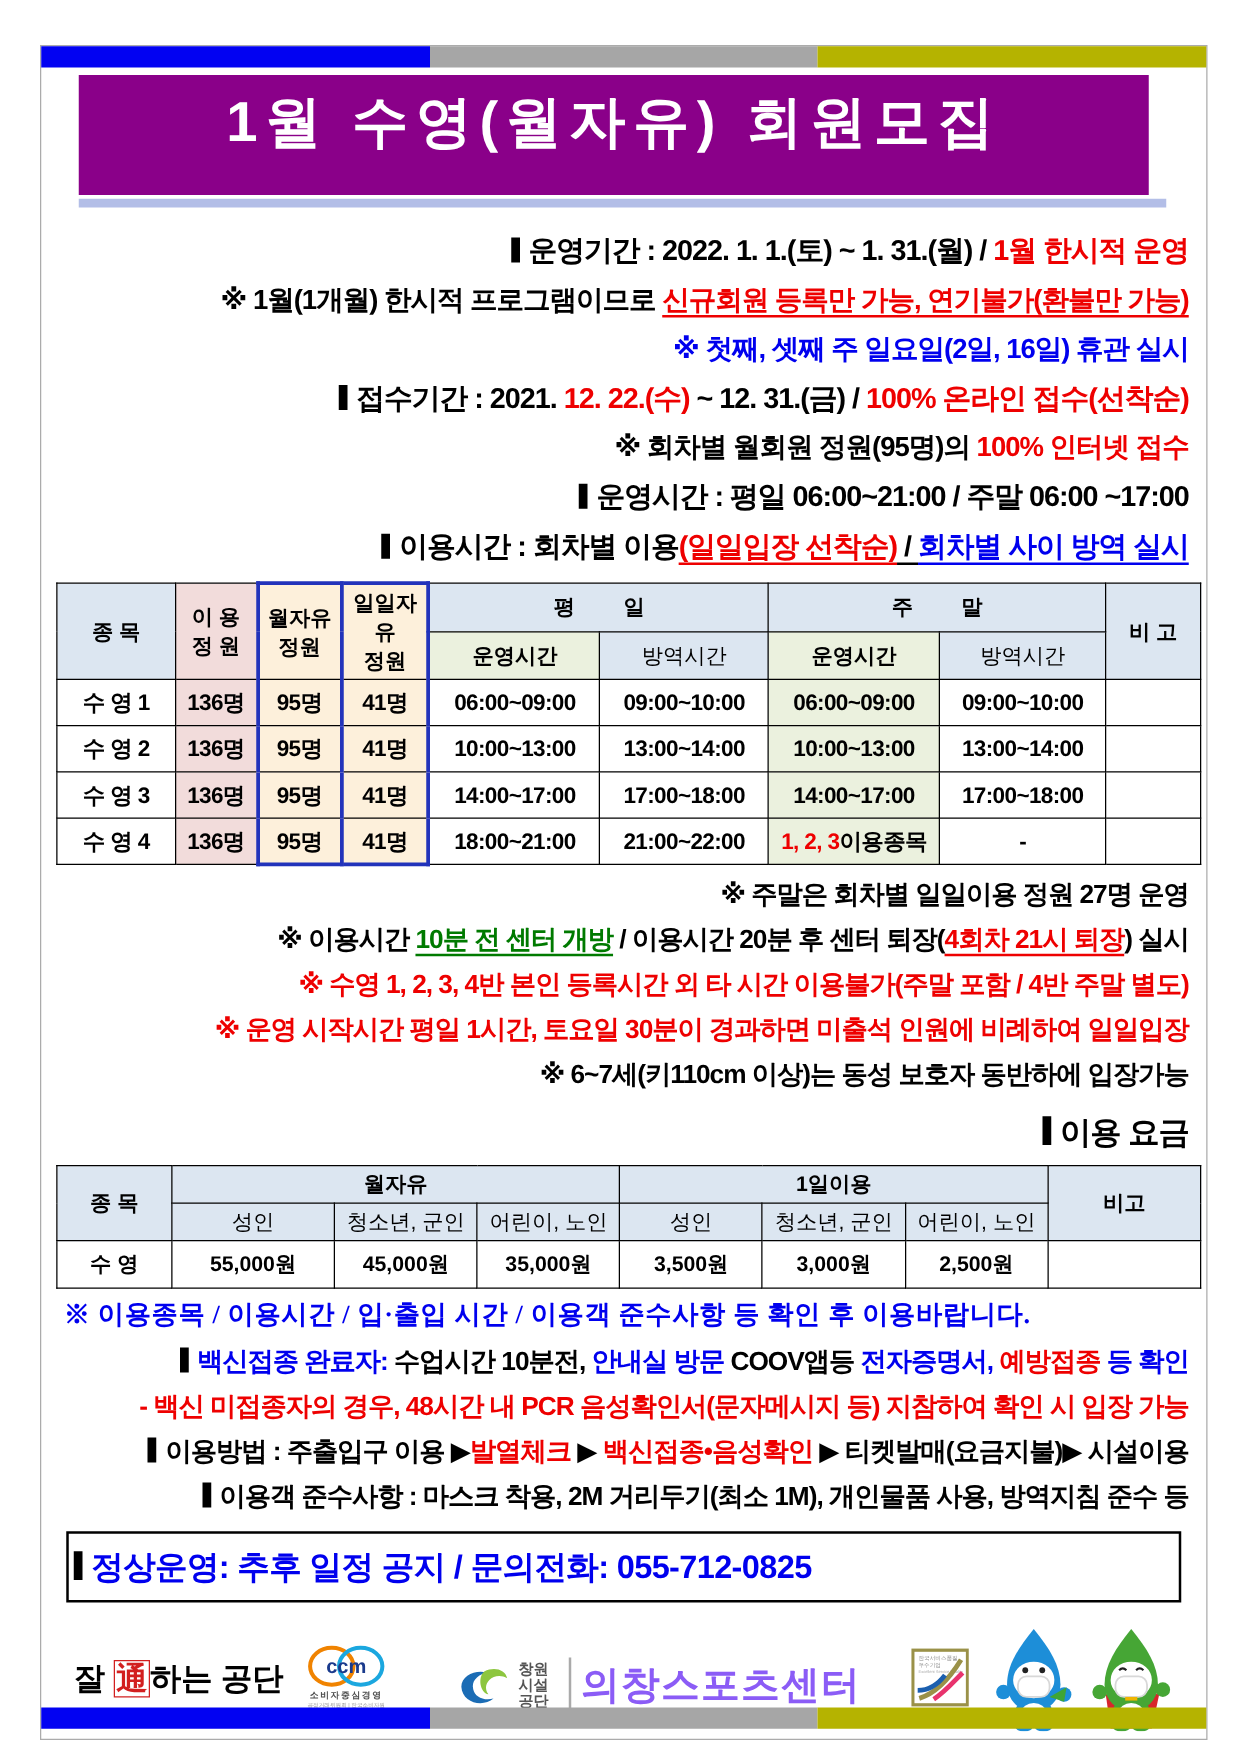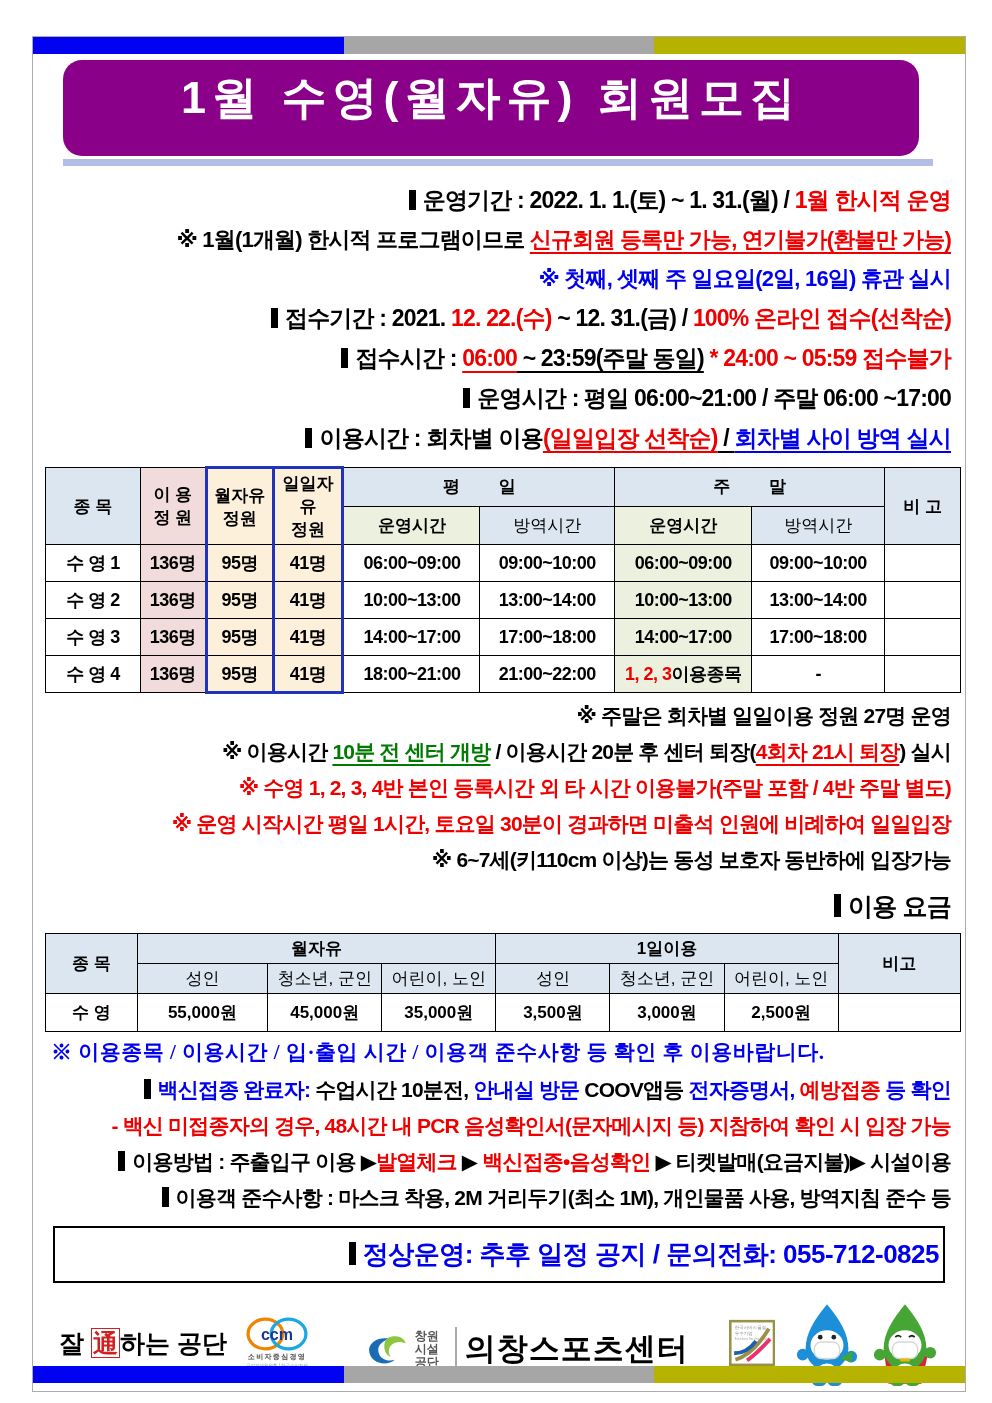--- a/index.html
+++ b/index.html
@@ -10,21 +10,21 @@
 
   .tricolor { display:flex; height:17px; width:100%; }
   .tricolor .seg { flex:1; }
   .seg.blue  { background:var(--bar-blue); }
   .seg.gray  { background:var(--bar-gray); }
   .seg.olive { background:var(--bar-olive); }
   .tricolor.bottom { position:absolute; left:0; right:0; bottom:8px; }
 
   .banner { margin:6px 46px 0 30px; height:96px; background:var(--banner);
             color:#fff; font-size:45px; font-weight:700; text-align:center;
-            line-height:76px; letter-spacing:6px;border-radius:19px; }
+            line-height:76px; letter-spacing:6px; }
   .banner-underline { margin:3px 32px 0 30px; height:7px; background:var(--banner-underline); }
 
   .content { padding:10px 12px 0 12px; }
 
   .line { font-weight:700; font-size:22px; margin:9px 2px; letter-spacing:-0.8px; white-space:nowrap;text-align:right; }
   .line.head { font-size:23px; }
   .line.sub  { padding-left:16px; font-size:22px; }
   .line.note { font-size:21px; margin:8px 2px; }
 
   .hbar { display:inline-block; width:7px; height:20px; background:#000; margin-right:7px; vertical-align:-2px; }
@@ -54,30 +54,30 @@
   .fees-wrap { margin-top:16px; }
   .fees { width:916px; margin:10px auto 6px; font-size:17px; }
   .fees th, .fees td { border:1px solid #000; padding:3px 2px; }
   .fees th { background:var(--th-blue); font-weight:700; height:29px; }
   .fees th.sub2 { font-weight:400; }
   .fees td { height:38px; font-weight:600; }
 
   .serif-note { font-family:"Liberation Serif","DejaVu Serif",serif; font-weight:700; font-size:21px;
                 color:var(--text-blue); margin:6px 2px 10px 6px; letter-spacing:0.5px; }
 
-  .contact-box { margin:14px 8px 0; border:2px solid #000; padding:9px 4px; text-align:right; }
+  .contact-box { margin:14px 8px 0; border:2px solid #000; padding:9px 4px; text-align:left; }
   .contact-box .txt { color:var(--text-blue); font-weight:700; font-size:26px; letter-spacing:-0.5px; }
 
   .logos { display:flex; align-items:center; gap:14px; margin:16px 14px 0; height:88px; }
   .kosaf { font-size:25px; font-weight:700; white-space:nowrap; }
   .kosaf .tong { color:#D21F1F; border:1px solid #D21F1F; padding:0 1px; }
   .cw-group { display:flex; align-items:center; gap:8px; margin-left:34px;margin-top:12px; }
   .cw-text { font-size:12px; font-weight:700; color:#555; line-height:13px; text-align:left; }
   .divider { width:2px; height:44px; background:#AAA; }
-  .center-name { font-size:31px; font-weight:700; color:#000000; letter-spacing:1px; white-space:nowrap; }
+  .center-name { font-size:31px; font-weight:700; color:#8b5cf6; letter-spacing:1px; white-space:nowrap; }
   .mascots { display:flex; gap:10px; margin-left:4px; }
 
   svg text { font-family:"Liberation Sans","DejaVu Sans",sans-serif; }
 </style>
 </head>
 <body>
 
 <div class="page">
 
   <div class="tricolor">
@@ -94,22 +94,22 @@
   <div class="content">
 
     <p class="line head"><span class="hbar"></span><span>운영기간 : 2022. 1. 1.(토) ~ 1. 31.(월) / </span><span class="t-red">1월 한시적 운영</span></p>
 
     <p class="line sub"><span>※ 1월(1개월) 한시적 프로그램이므로 </span><span class="t-red u">신규회원 등록만 가능, 연기불가(환불만 가능)</span></p>
 
     <p class="line sub t-blue"><span>※ 첫째, 셋째 주 일요일(2일, 16일) 휴관 실시</span></p>
 
     <p class="line head"><span class="hbar"></span><span>접수기간 : 2021. </span><span class="t-red">12. 22.(수)</span><span> ~ 12. 31.(금) / </span><span class="t-red">100% 온라인 접수(선착순)</span></p>
 
-    <p class="line head"><span class="hbar"></span><span>접수시간 : </span><span class="t-red u">06:00</span><span class="u"> ~ 23:59(주말 동일)</span><span class="t-red"> * 24:00 ~ 05:59 접수불가</span></p>
-
+
+    <p class="line sub"><span>※ 회차별 월회원 정원(95명)의 </span><span class="t-red">100% 인터넷 접수</span></p>
 
     <p class="line head"><span class="hbar"></span><span>운영시간 : 평일 06:00~21:00 / 주말 06:00 ~17:00</span></p>
 
     <p class="line head"><span class="hbar"></span><span>이용시간 : 회차별 이용</span><span class="t-red u">(일일입장 선착순)</span><span class="u"> / </span><span class="t-blue u">회차별 사이 방역 실시</span></p>
 
     <table class="schedule">
       <colgroup>
         <col style="width:95px">
           <col style="width:66px">
           <col style="width:67px">

